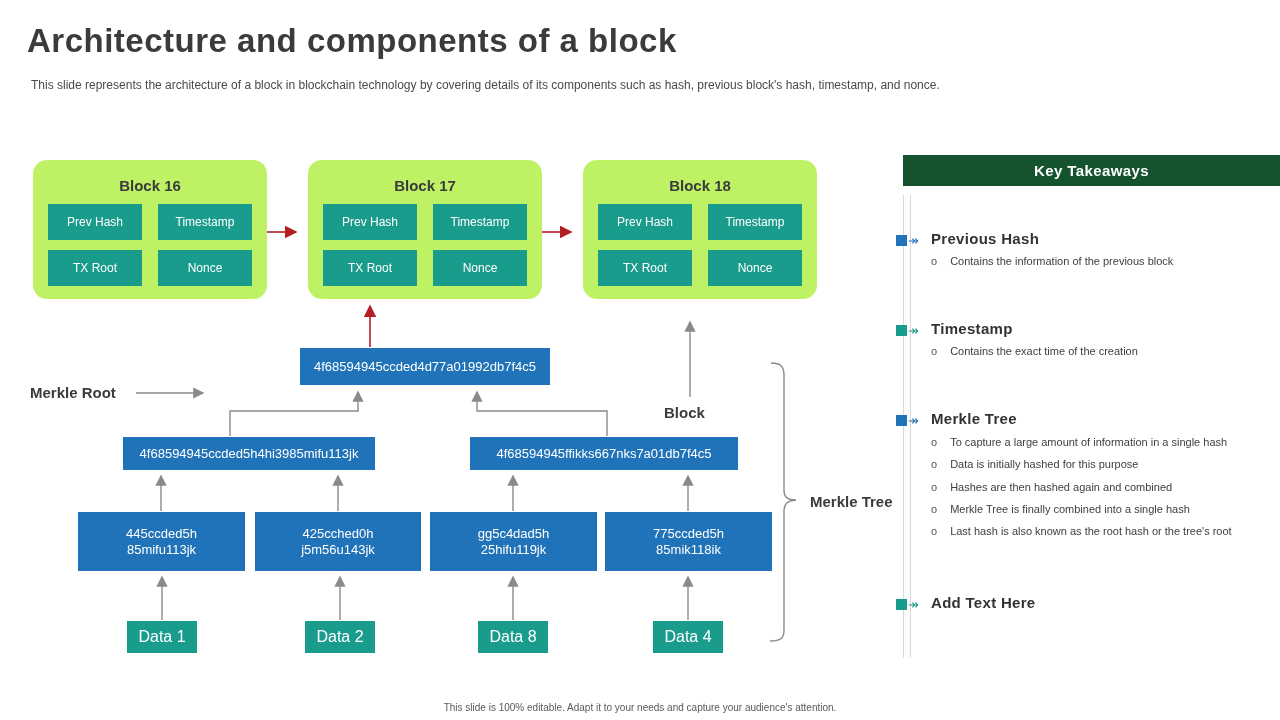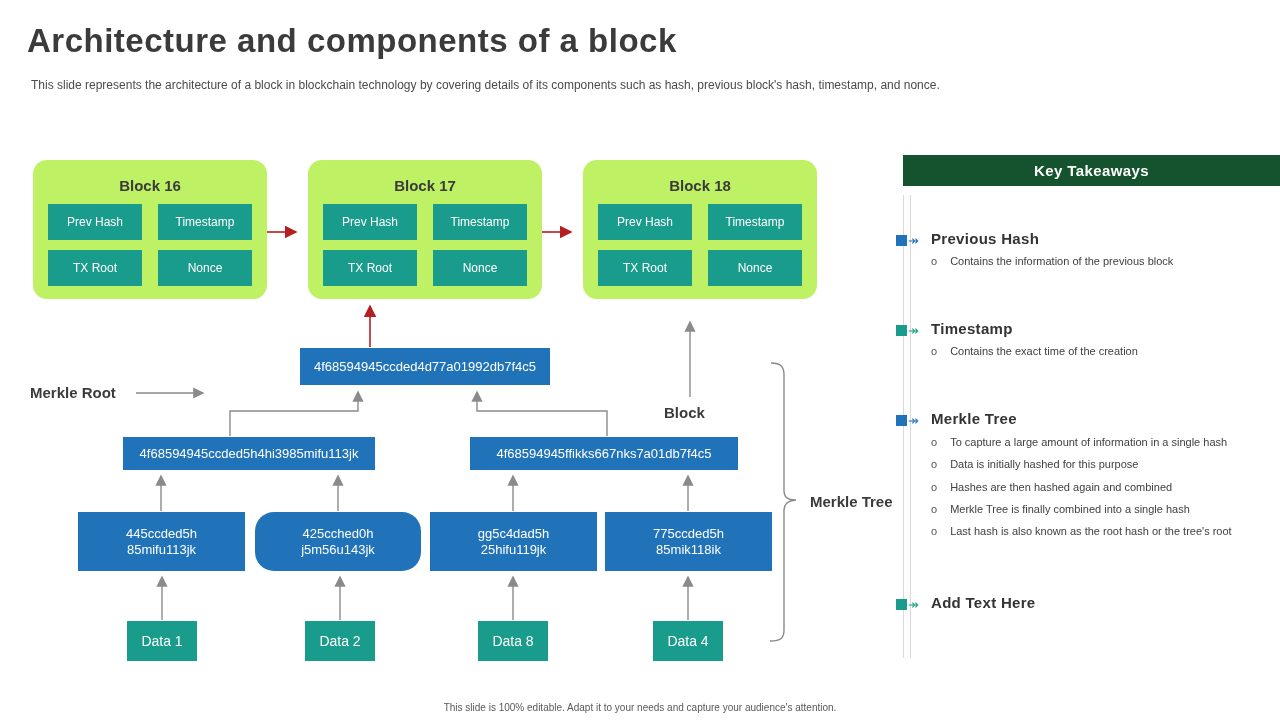--- a/index.html
+++ b/index.html
@@ -35,25 +35,25 @@
   .cell.r2c2 { left:125px; top:90px; }
 
   .hash-box {
     position:absolute; background:#2173b9; color:#ffffff; font-size:13px;
     display:flex; align-items:center; justify-content:center; text-align:center;
   }
   .hash-top  { left:300px; top:348px; width:250px; height:37px; }
   .hash-midL { left:123px; top:437px; width:252px; height:33px; }
   .hash-midR { left:470px; top:437px; width:268px; height:33px; }
   .hash-leaf { top:512px; width:167px; height:59px; flex-direction:column; line-height:16px; }
-  .leaf1 { left:78px;align-items:center; }  .leaf2 { left:255px; width:166px;border-radius:19px; } .leaf3 { left:430px; } .leaf4 { left:605px; }
+  .leaf1 { left:78px;align-items:center; }  .leaf2 { left:255px; width:166px; } .leaf3 { left:430px; } .leaf4 { left:605px; }
 
   .data-box {
-    position:absolute; top:621px; width:70px; height:40px; background:#1a9c8c;
-    color:#ffffff; font-size:14px; display:flex; align-items:center; justify-content:center;
+    position:absolute; top:621px; width:70px; height:32px; background:#1a9c8c;
+    color:#ffffff; font-size:16px; display:flex; align-items:center; justify-content:center;
   }
   .data1 { left:127px; } .data2 { left:305px; } .data3 { left:478px; } .data4 { left:653px; }
 
   .diagram-label { position:absolute; font-size:15px; font-weight:700; color:#3b3b3b; }
   .lbl-merkle-root { left:30px;  top:384px; }
   .lbl-block       { left:664px; top:404px; }
   .lbl-merkle-tree { left:810px; top:493px; }
 
   .kt-header {
     position:absolute; left:903px; top:155px; width:377px; height:31px;

